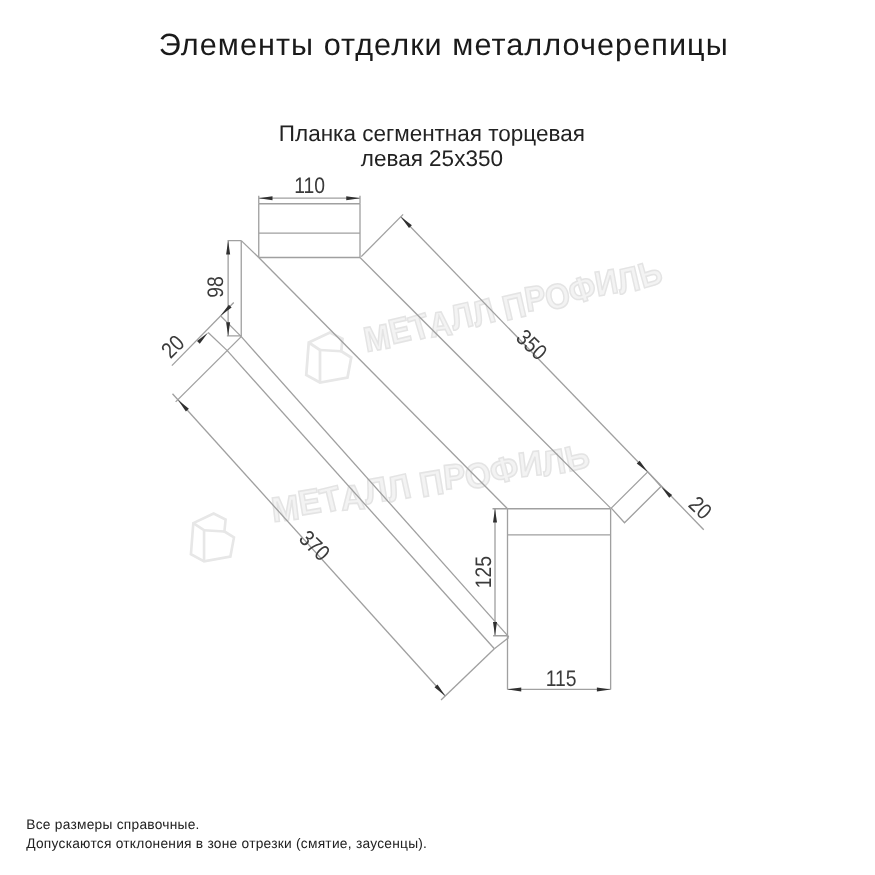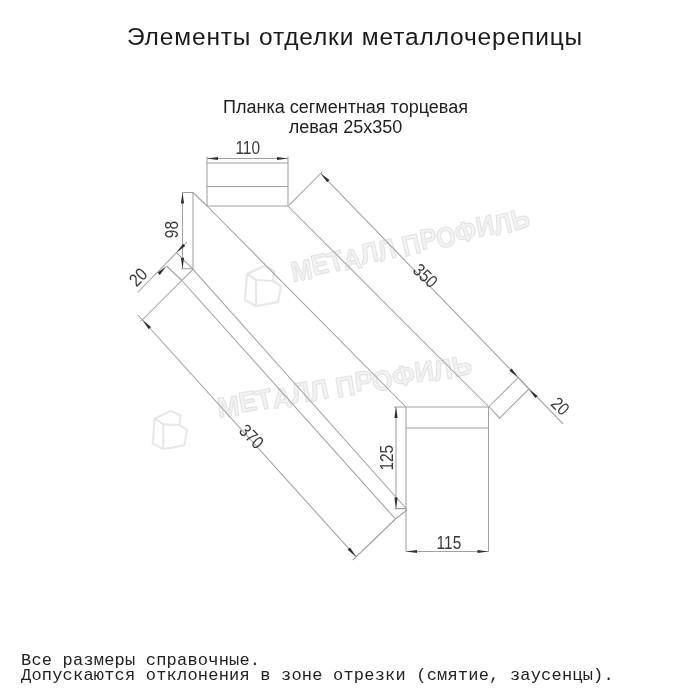--- a/index.html
+++ b/index.html
@@ -133,13 +133,13 @@
     <text transform="translate(560.5 406) rotate(44) scale(0.86 1)" y="6.4">20</text>
 
     <text transform="translate(251.8 436.3) rotate(44.5) scale(0.86 1)" y="6.4">370</text>
 
     <text transform="translate(386.5 457.7) rotate(-90) scale(0.86 1)" y="6.4">125</text>
 
     <text transform="translate(448.9 548.6) scale(0.86 1)">115</text>
   </g>
 </svg>
 
-<div class="abs" style="left:21px;top:652.7px;font-size:17px;letter-spacing:0.2px;line-height:15px;color:#222;font-family:Liberation Mono, monospace;">Все размеры справочные.<br>Допускаются отклонения в зоне отрезки (смятие, заусенцы).</div>
+<div class="abs" style="left:21px;top:652.7px;font-size:11px;letter-spacing:0.2px;line-height:15px;color:#222;">Все размеры справочные.<br>Допускаются отклонения в зоне отрезки (смятие, заусенцы).</div>
 
 </body></html>

